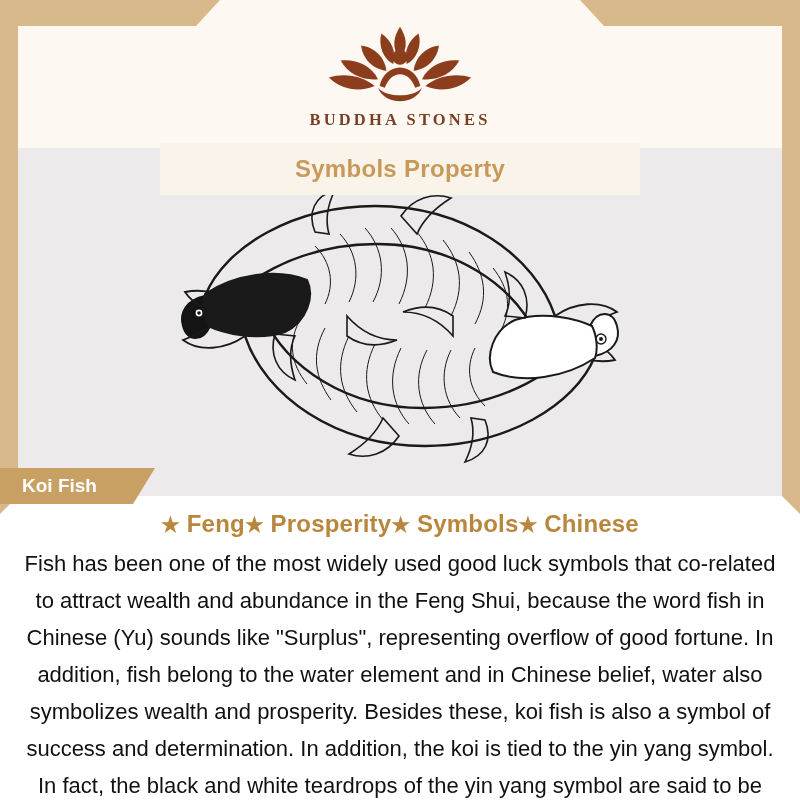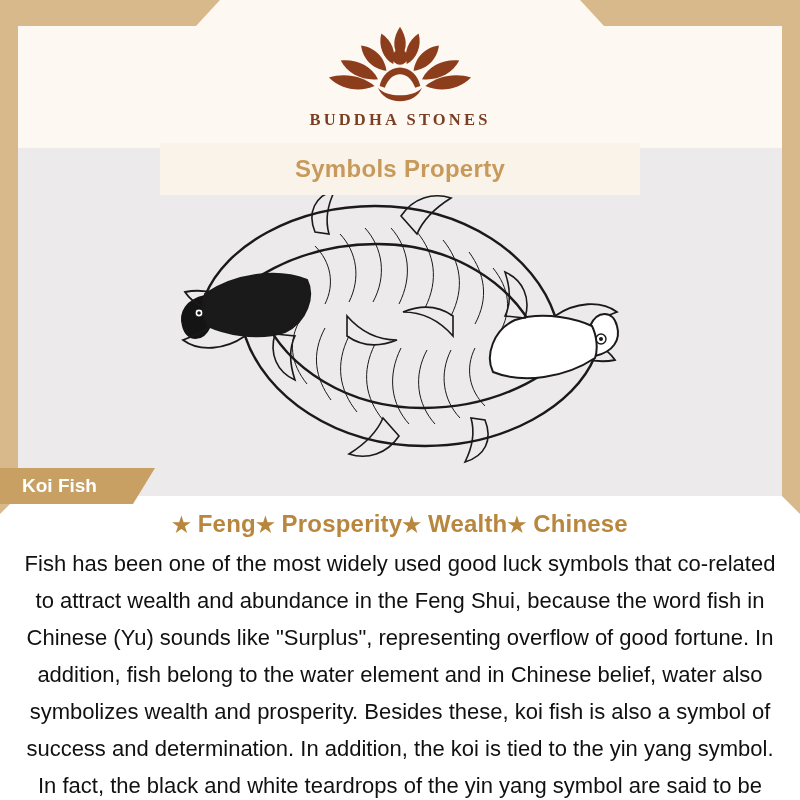--- a/index.html
+++ b/index.html
@@ -269,17 +269,17 @@
 
   <div class="title-band">
     <div class="title">Symbols Property</div>
   </div>
 
   <div class="label-tab">
     <span class="tab-text">Koi Fish</span>
   </div>
 
   <div class="content">
-    <div class="keywords"><span class="star">★</span><span class="kw"> Feng</span><span class="star">★</span><span class="kw"> Prosperity</span><span class="star">★</span><span class="kw"> Wealth</span><span class="star">★</span><span class="kw"> Chinese</span></div>
+    <div class="keywords"><span class="star">★</span><span class="kw"> Feng</span><span class="star">★</span><span class="kw"> Prosperity</span><span class="star">★</span><span class="kw"> Symbols</span><span class="star">★</span><span class="kw"> Chinese</span></div>
     <p class="paragraph">Fish has been one of the most widely used good luck symbols that co-related to attract wealth and abundance in the Feng Shui, because the word fish in Chinese (Yu) sounds like "Surplus", representing overflow of good fortune. In addition, fish belong to the water element and in Chinese belief, water also symbolizes wealth and prosperity. Besides these, koi fish is also a symbol of success and determination. In addition, the koi is tied to the yin yang symbol. In fact, the black and white teardrops of the yin yang symbol are said to be representations of two koi, one male and one female. Therefore, a pair of koi is often used as a good luck symbol for a happy marriage.</p>
   </div>
 
 </div>
 
 </body></html>

